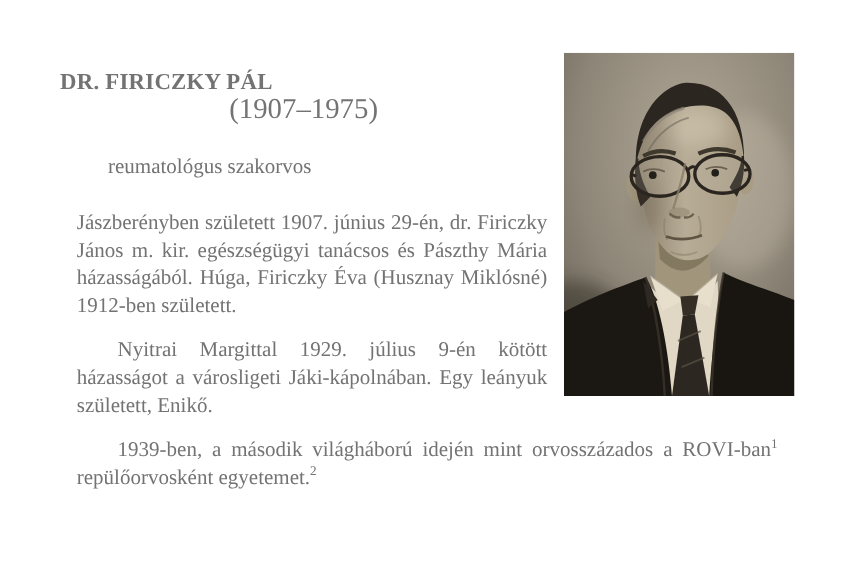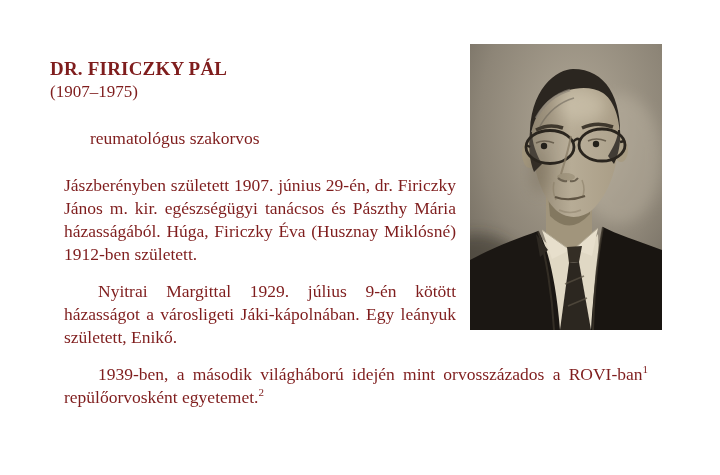--- a/index.html
+++ b/index.html
@@ -8,41 +8,42 @@
     background: #ffffff;
   }
   .page {
     position: relative;
     width: 720px;
     height: 475px;
     box-sizing: border-box;
     background: #ffffff;
     padding: 44px 58px 0 50px;
     font-family: "Liberation Serif", "DejaVu Serif", serif;
-    color: #7f1d1d;
+    color: #737373;
     overflow: hidden;
   }
   figure.photo {
     float: right;
     width: 192px;
     height: 286px;
     margin: 0 0 0 14px;
     padding: 0;
   }
   figure.photo svg { display: block; }
   .title {
     font-size: 19px;
     font-weight: bold;
     line-height: 23px;
     margin: 13px 0 0 0;
     letter-spacing: 0.2px;
   }
   .years {
-    font-size: 17px;
+    font-size: 24px;
     line-height: 23px;
+    text-align: center;
   }
   .profession {
     font-size: 17.5px;
     line-height: 23px;
     margin-top: 24px;
     margin-left: 40px;
   }
   p.para {
     font-size: 17.5px;
     line-height: 23px;

